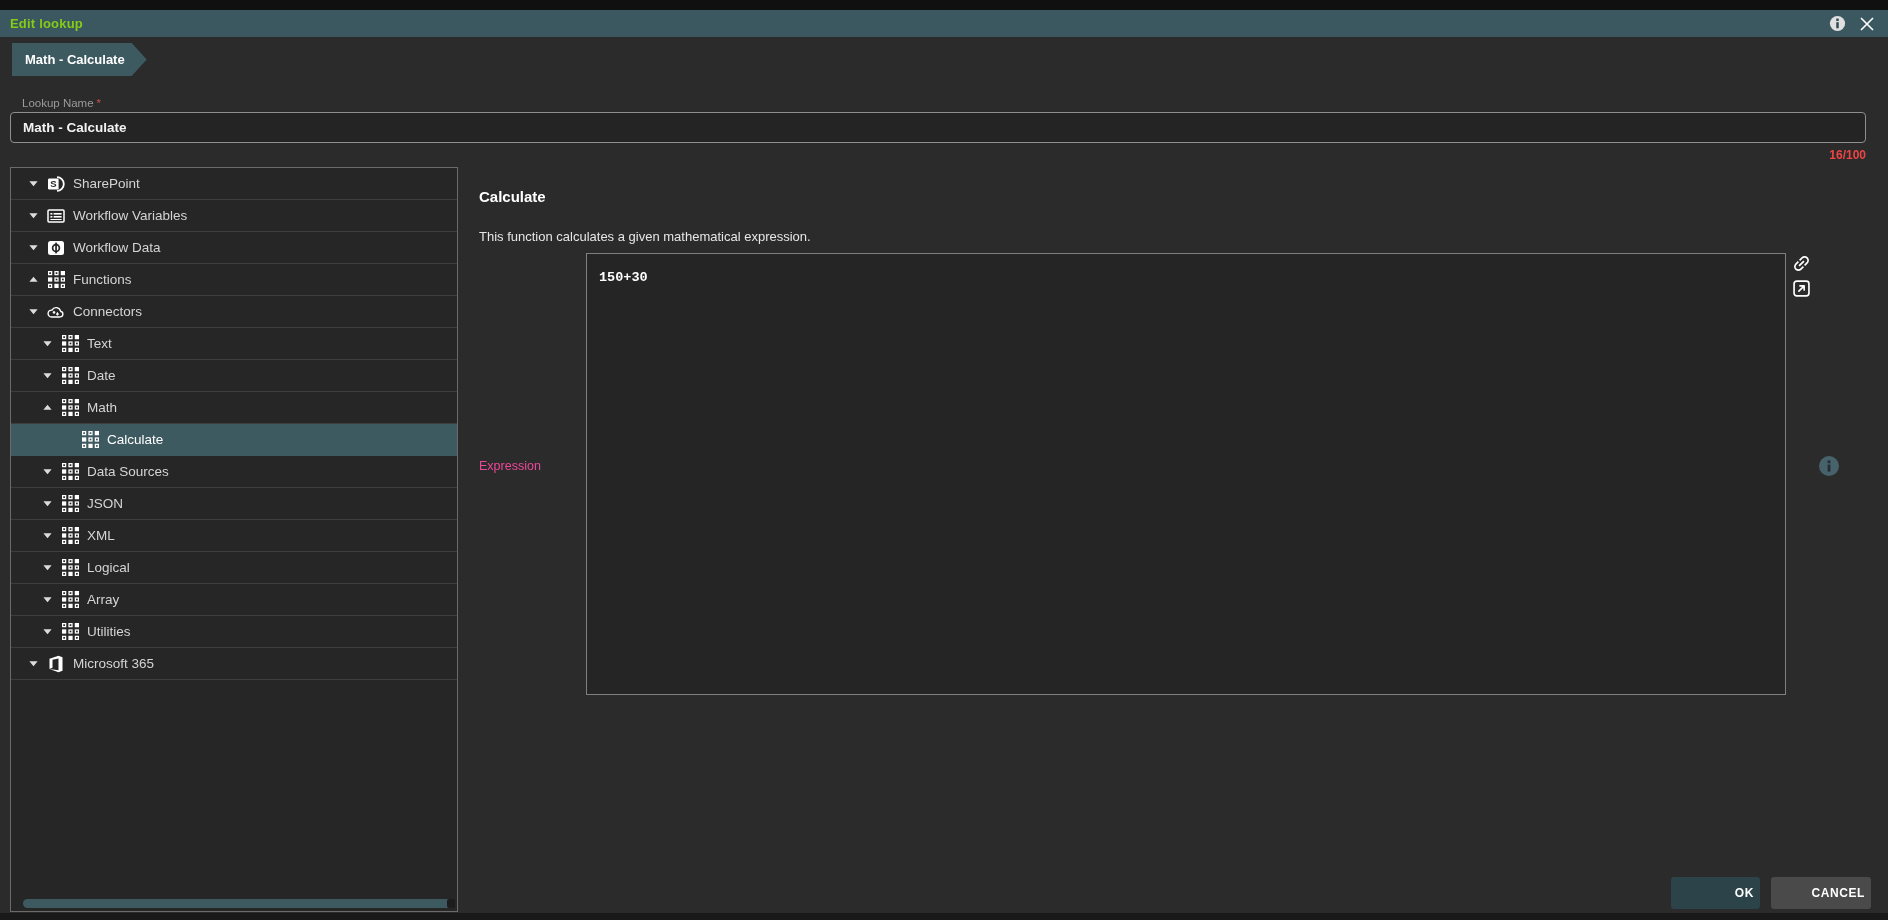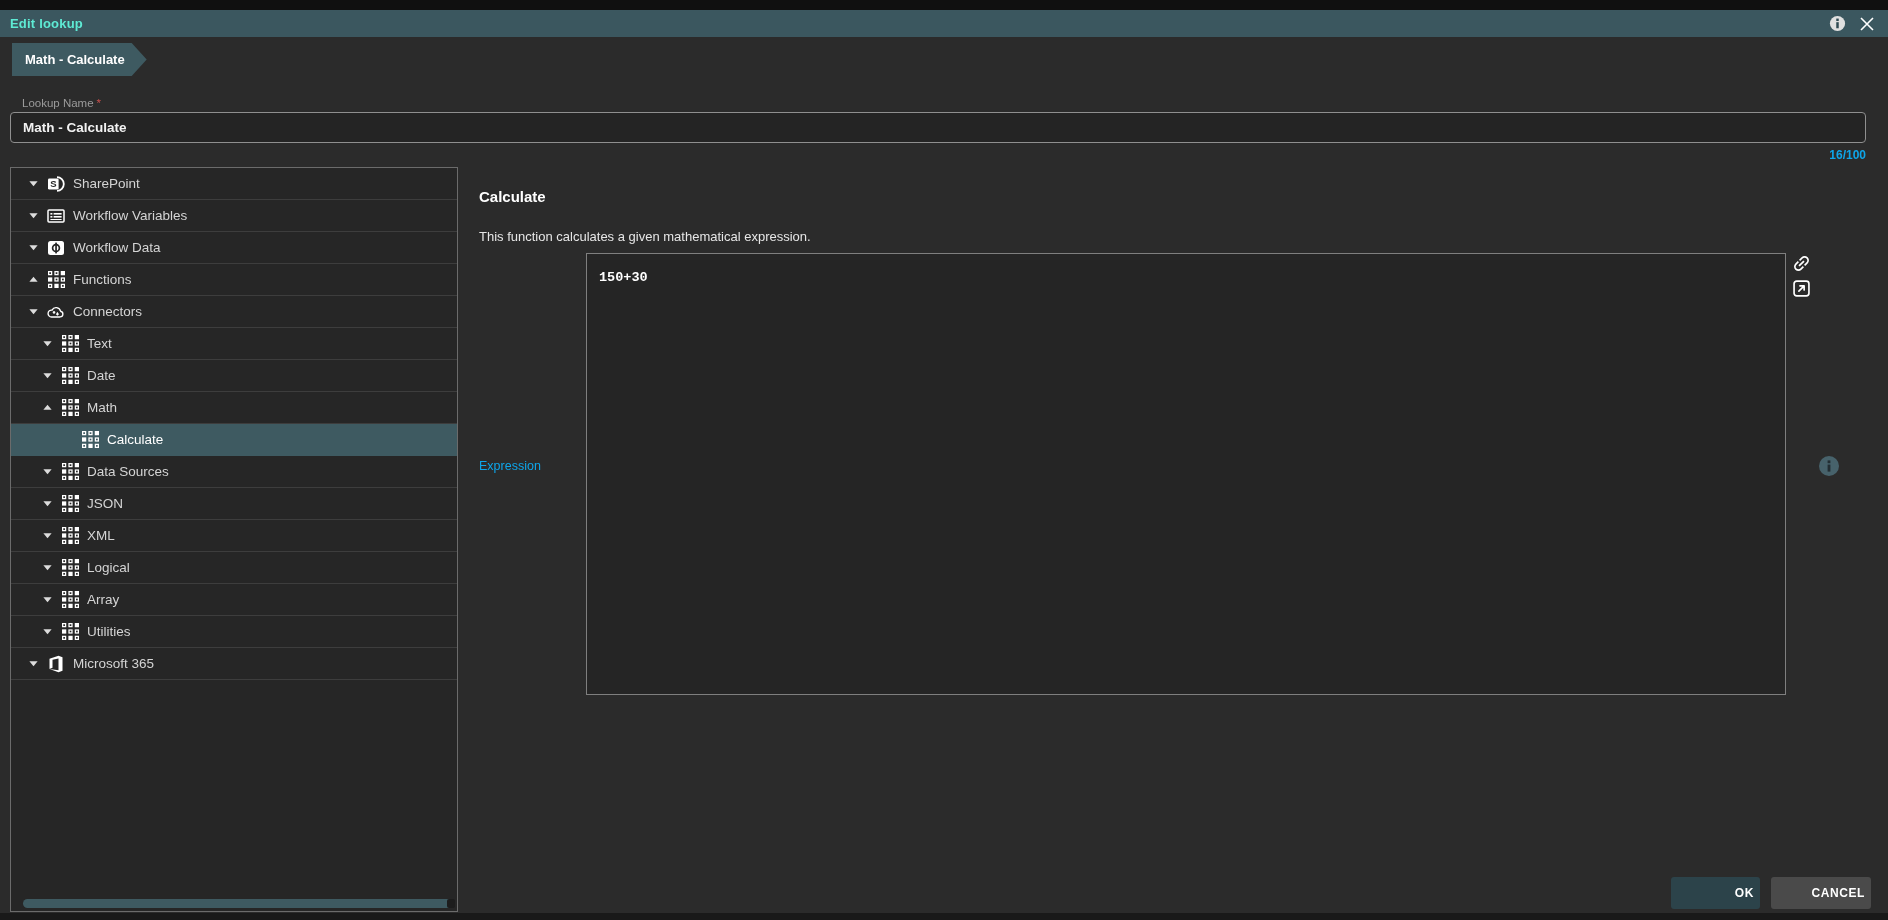--- a/index.html
+++ b/index.html
@@ -5,36 +5,36 @@
   html,body{margin:0;padding:0;background:#121212;}
   *{box-sizing:border-box;font-family:"Liberation Sans",sans-serif;}
   #stage{position:relative;width:1888px;height:920px;background:#2b2b2b;overflow:hidden;}
 
   
   .top-strip{position:absolute;left:0;top:0;width:100%;height:10px;background:#101010;}
   .bottom-strip{position:absolute;left:0;top:913px;width:100%;height:7px;background:#191919;}
 
   
   .hdr{position:absolute;left:0;top:10px;width:100%;height:27px;background:#3b575f;display:flex;align-items:center;padding:0 10px;}
-  .hdr-title{color:#5eead4;font-size:13px;font-weight:bold;letter-spacing:.2px;}
+  .hdr-title{color:#84cc16;font-size:13px;font-weight:bold;letter-spacing:.2px;}
   .hdr-right{margin-left:auto;display:flex;align-items:center;gap:8px;}
   .hdr-btn{display:flex;align-items:center;justify-content:center;width:22px;height:22px;cursor:pointer;}
 
   
   .tab{position:absolute;left:12px;top:43px;height:33px;background:#3e5a61;color:#fff;
        font-size:13px;font-weight:bold;display:flex;align-items:center;padding:0 22px 0 13px;
        clip-path:polygon(0 0,calc(100% - 15px) 0,100% 50%,calc(100% - 15px) 100%,0 100%);}
 
   
   .lk-label{position:absolute;left:22px;top:97px;font-size:11.5px;color:#9b9b9b;}
   .lk-label .req{color:#c9504d;margin-left:3px;}
   .lk-input{position:absolute;left:10px;top:112px;width:1856px;height:31px;background:#242424;
             border:1px solid #8f8f8f;border-radius:4px;color:#f2f2f2;font-size:13.5px;font-weight:bold;
             padding:0 12px;outline:none;}
-  .lk-counter{position:absolute;right:22px;top:148px;font-size:12px;font-weight:bold;color:#0ea5e9;margin-left:48px;}
+  .lk-counter{position:absolute;right:22px;top:148px;font-size:12px;font-weight:bold;color:#ef4444;margin-left:48px;}
 
   
   .sidebar{position:absolute;left:10px;top:167px;width:448px;height:745px;background:#262626;
            border:1px solid #6b6b6b;overflow:hidden;}
   .tree-row{height:32px;display:flex;align-items:center;border-bottom:1px solid #3d3d3d;
             color:#d4d4d4;font-size:13.5px;cursor:pointer;}
   .tree-row.level0{padding-left:16px;}
   .tree-row.level1{padding-left:30px;}
   .tree-row.level2{padding-left:70px;}
   .tree-row.selected{background:#3e5a61;color:#fff;border-bottom-color:#3e5a61;}
@@ -42,21 +42,21 @@
   .tree-icon{width:18px;height:18px;margin-right:8px;display:flex;align-items:center;justify-content:center;flex:none;}
   .tree-lbl{white-space:nowrap;}
 
   
   .sb-scroll{position:absolute;left:12px;bottom:3px;width:430px;height:9px;background:#3e5a61;border-radius:5px;cursor:pointer;}
   .sb-scroll-end{position:absolute;right:2px;bottom:3px;width:8px;height:9px;background:#1d1d1d;border-radius:2px;}
 
   
   .main-heading{position:absolute;left:479px;top:188px;font-size:15px;font-weight:bold;color:#fff;}
   .main-desc{position:absolute;left:479px;top:229px;font-size:13px;color:#e6e6e6;}
-  .expr-label{position:absolute;left:479px;top:459px;font-size:12.5px;color:#0ea5e9;}
+  .expr-label{position:absolute;left:479px;top:459px;font-size:12.5px;color:#ec4899;}
   .expr-area{position:absolute;left:586px;top:253px;width:1200px;height:442px;background:#252525;
              border:1px solid #7f7f7f;color:#fff;font-size:13.5px;font-weight:600;
              font-family:Liberation Mono, monospace;padding:16px 12px;resize:none;outline:none;}
   .side-ico{position:absolute;display:flex;align-items:center;justify-content:center;cursor:pointer;}
   .ico-link{left:1790px;top:252px;width:22px;height:22px;}
   .ico-open{left:1790px;top:277px;width:22px;height:22px;}
   .ico-info2{left:1818px;top:455px;width:22px;height:22px;}
 
   
   .btn{position:absolute;top:877px;height:32px;border:none;border-radius:3px;color:#fff;

